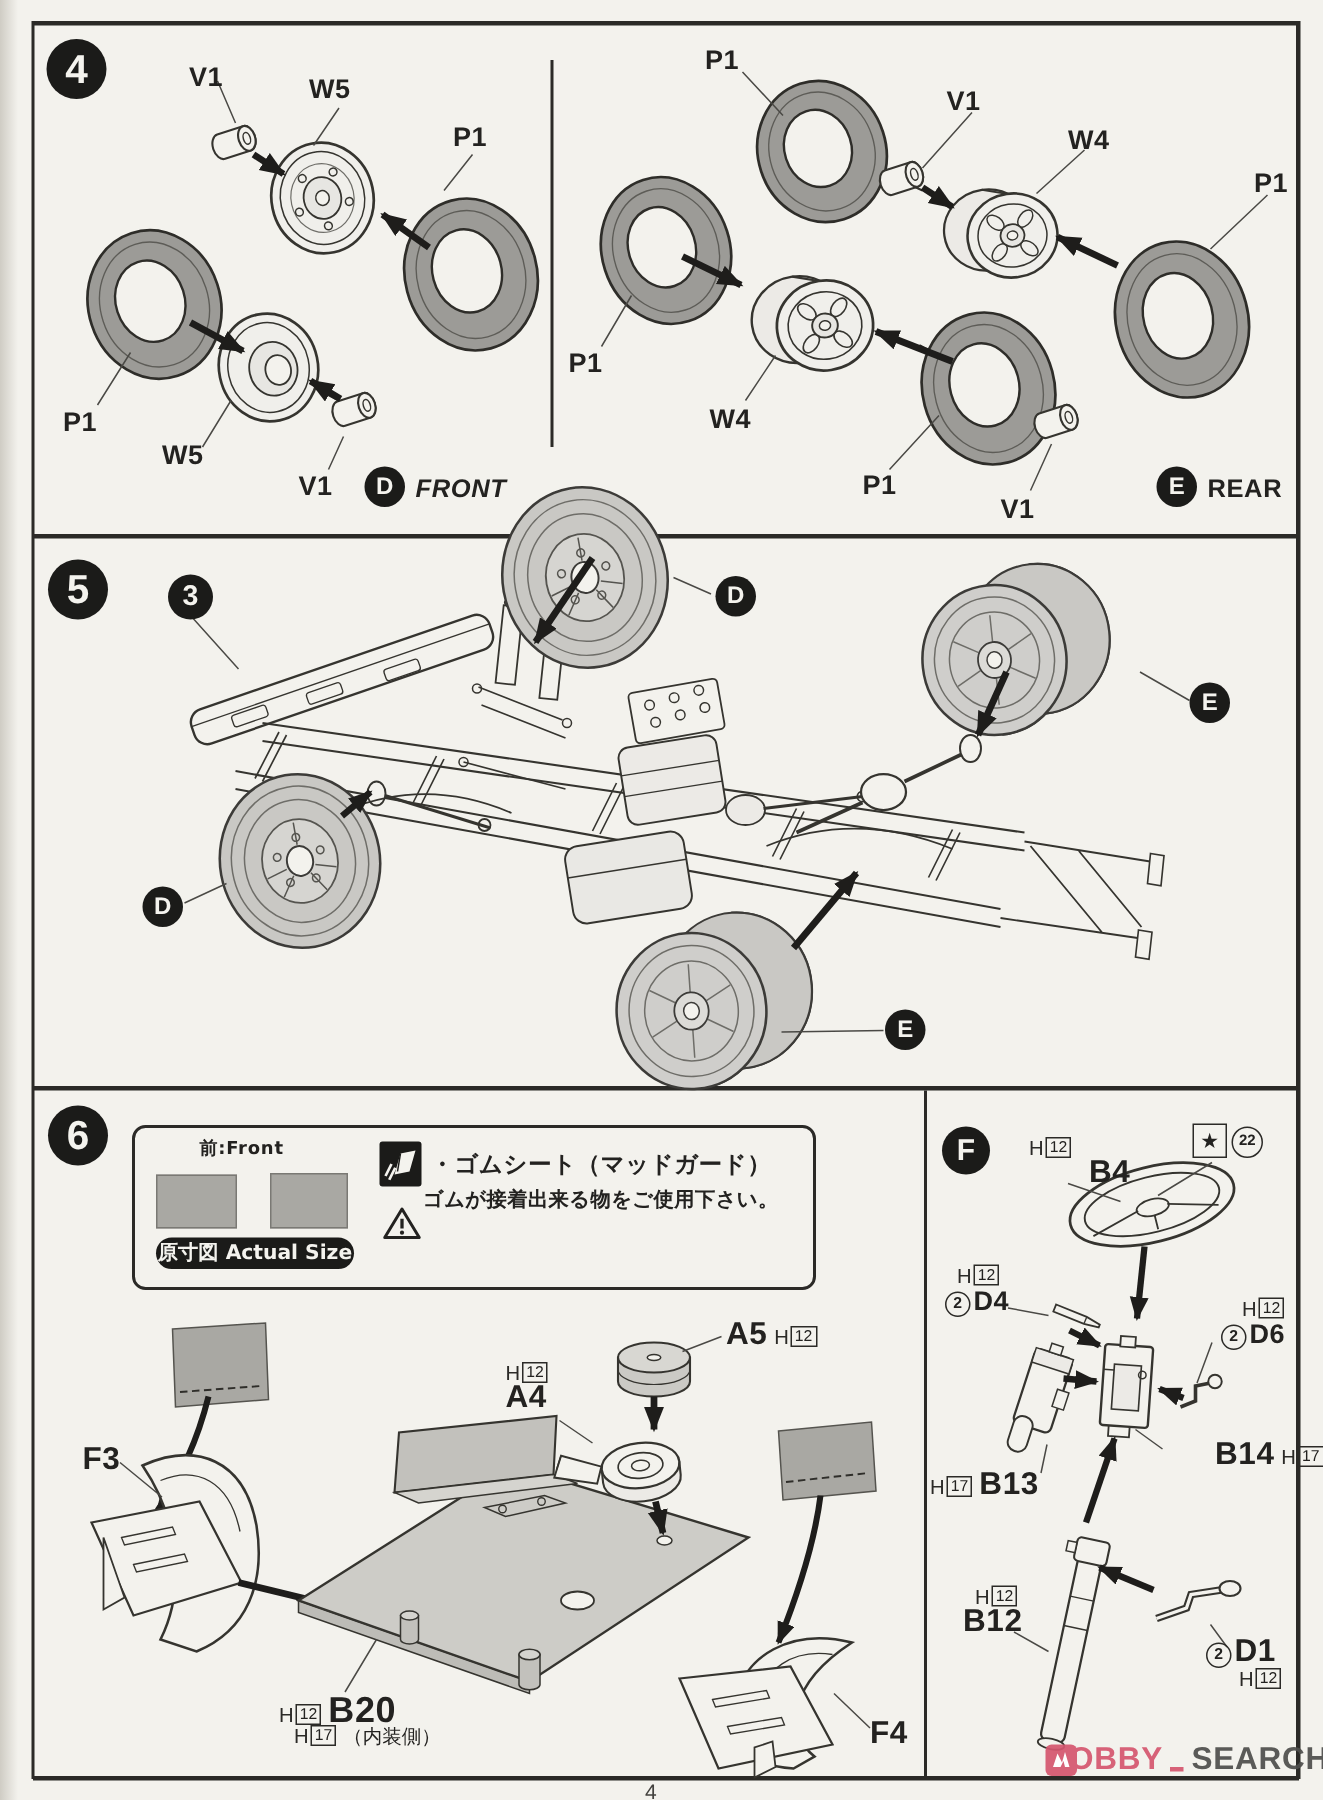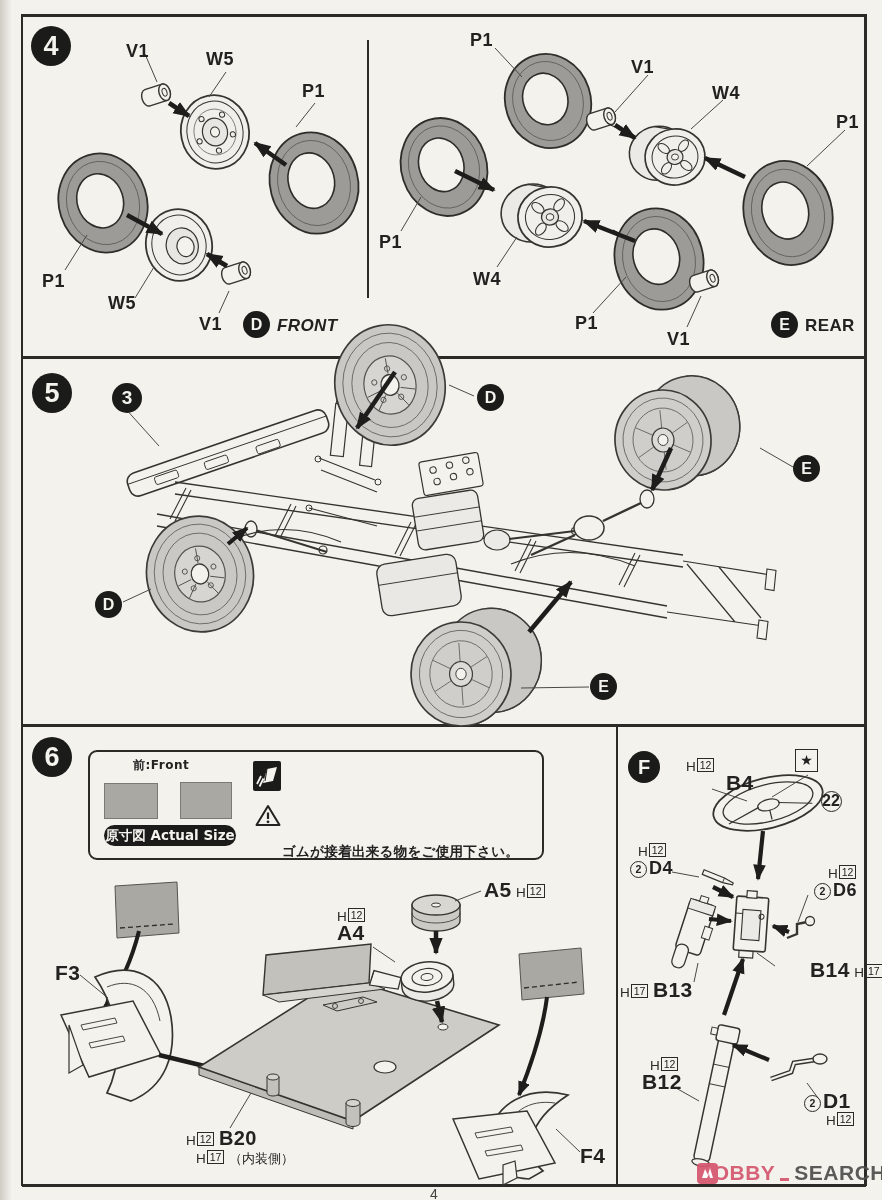--- a/index.html
+++ b/index.html
@@ -20,21 +20,21 @@
   .pcH{font-weight:normal;font-size:13.5px;color:#2b2a27;}
   .pcN{display:inline-block;border:1.3px solid #2b2a27;font-size:10.5px;line-height:12px;
        padding:0 2px;vertical-align:2px;margin-left:1px;font-weight:normal;}
   .qty{display:inline-block;width:15px;height:15px;border:1.4px solid #2b2a27;border-radius:50%;
        font-size:10.5px;line-height:14px;text-align:center;font-weight:bold;margin-right:2px;vertical-align:1px;}
   .grp{position:absolute;white-space:nowrap;}
   .grp .row{display:block;line-height:16px;}
   .starbox{position:absolute;width:21px;height:21px;border:1.6px solid #2b2a27;
            font-size:14px;line-height:20px;text-align:center;}
   .decal{position:absolute;width:19px;height:19px;border:1.4px solid #2b2a27;border-radius:50%;
-         font-size:16px;font-weight:bold;line-height:17px;text-align:left;margin-top:40px;}
+         font-size:10px;font-weight:bold;line-height:17px;text-align:center;}
   .infobox{position:absolute;border:2.2px solid #2b2a27;border-radius:9px;background:transparent;}
   .grayrect{position:absolute;background:#a9a8a3;border:1px solid #7a7974;}
   .pill{position:absolute;background:#1b1b19;color:#f4f3ee;border-radius:12px;
         font-weight:bold;font-size:13.5px;text-align:center;line-height:21px;}
   .jp{font-family:"DejaVu Sans","Liberation Sans",sans-serif;}
   .note{position:absolute;font-weight:bold;font-size:15.5px;letter-spacing:.5px;}
   .warn{position:absolute;font-weight:bold;font-size:13.5px;letter-spacing:.3px;}
   .small{font-size:13px;font-weight:normal;}
   svg{position:absolute;overflow:visible;}
   .pagenum{position:absolute;font-size:14px;color:#43423f;}
@@ -399,39 +399,40 @@
   <div class="note jp" style="position:absolute;left:133px;top:757px;font-size:12px;">前:Front</div>
   <div class="grayrect" style="left:104px;top:783px;width:52px;height:34px;"></div>
   <div class="grayrect" style="left:180px;top:782px;width:50px;height:35px;"></div>
   <div class="pill jp" style="left:104px;top:825px;width:132px;height:21px;">原寸図 Actual Size</div>
   <svg style="left:253px;top:761px;" width="28" height="30" viewBox="0 0 28 30">
     <rect width="28" height="30" rx="2" fill="#1b1b19"></rect>
     <path d="M10,22 L14,8 L24,6 L20,20 Z" fill="#f4f3ee"></path>
     <path d="M14,8 L12,20" stroke="#1b1b19" stroke-width="1"></path>
     <path d="M4,23 L8,15 M6.5,25.5 L10.5,17.5" stroke="#f4f3ee" stroke-width="1.8"></path>
   </svg>
+  <div class="note jp" style="left:287px;top:766px;">・ゴムシート（マッドガード）</div>
   <svg style="left:255px;top:804px;" width="26" height="23" viewBox="0 0 26 23">
     <path d="M13,2 L24.5,21 L1.5,21 Z" fill="none" stroke="#232220" stroke-width="2" stroke-linejoin="round"></path>
     <path d="M13,8.5 L13,15" stroke="#232220" stroke-width="2.2"></path>
     <circle cx="13" cy="17.8" r="1.4" fill="#232220"></circle>
   </svg>
-  <div class="warn jp" style="left:282px;top:843px;">ゴムが接着出来る物をご使用下さい。</div>
+  <div class="warn jp" style="left:282px;top:791px;">ゴムが接着出来る物をご使用下さい。</div>
 
   <div class="lbl big" style="left:55px;top:961px;">F3</div>
   <div class="grp" style="left:484px;top:878px;">
     <span class="lbl big" style="position:static;">A5</span>
     <span class="pcH">H</span><span class="pcN">12</span>
   </div>
   <div class="grp" style="left:337px;top:908px;">
     <span class="row"><span class="pcH">H</span><span class="pcN">12</span></span>
     <span class="row lbl big" style="position:static;">A4</span>
   </div>
   <div class="grp" style="left:186px;top:1127px;">
     <span class="pcH">H</span><span class="pcN">12</span>
-    <span class="lbl" style="position:static;font-size:20px;">B20</span>
+    <span class="lbl" style="position:static;font-size:24px;">B20</span>
   </div>
   <div class="grp" style="left:196px;top:1149px;">
     <span class="pcH">H</span><span class="pcN">17</span>
     <span class="small jp">（内装側）</span>
   </div>
   <div class="lbl big" style="left:580px;top:1144px;">F4</div>
 
   <div class="grp" style="left:686px;top:758px;">
     <span class="row"><span class="pcH">H</span><span class="pcN">12</span></span>
     <span class="row lbl big" style="position:static;margin-left:40px;">B4</span>

